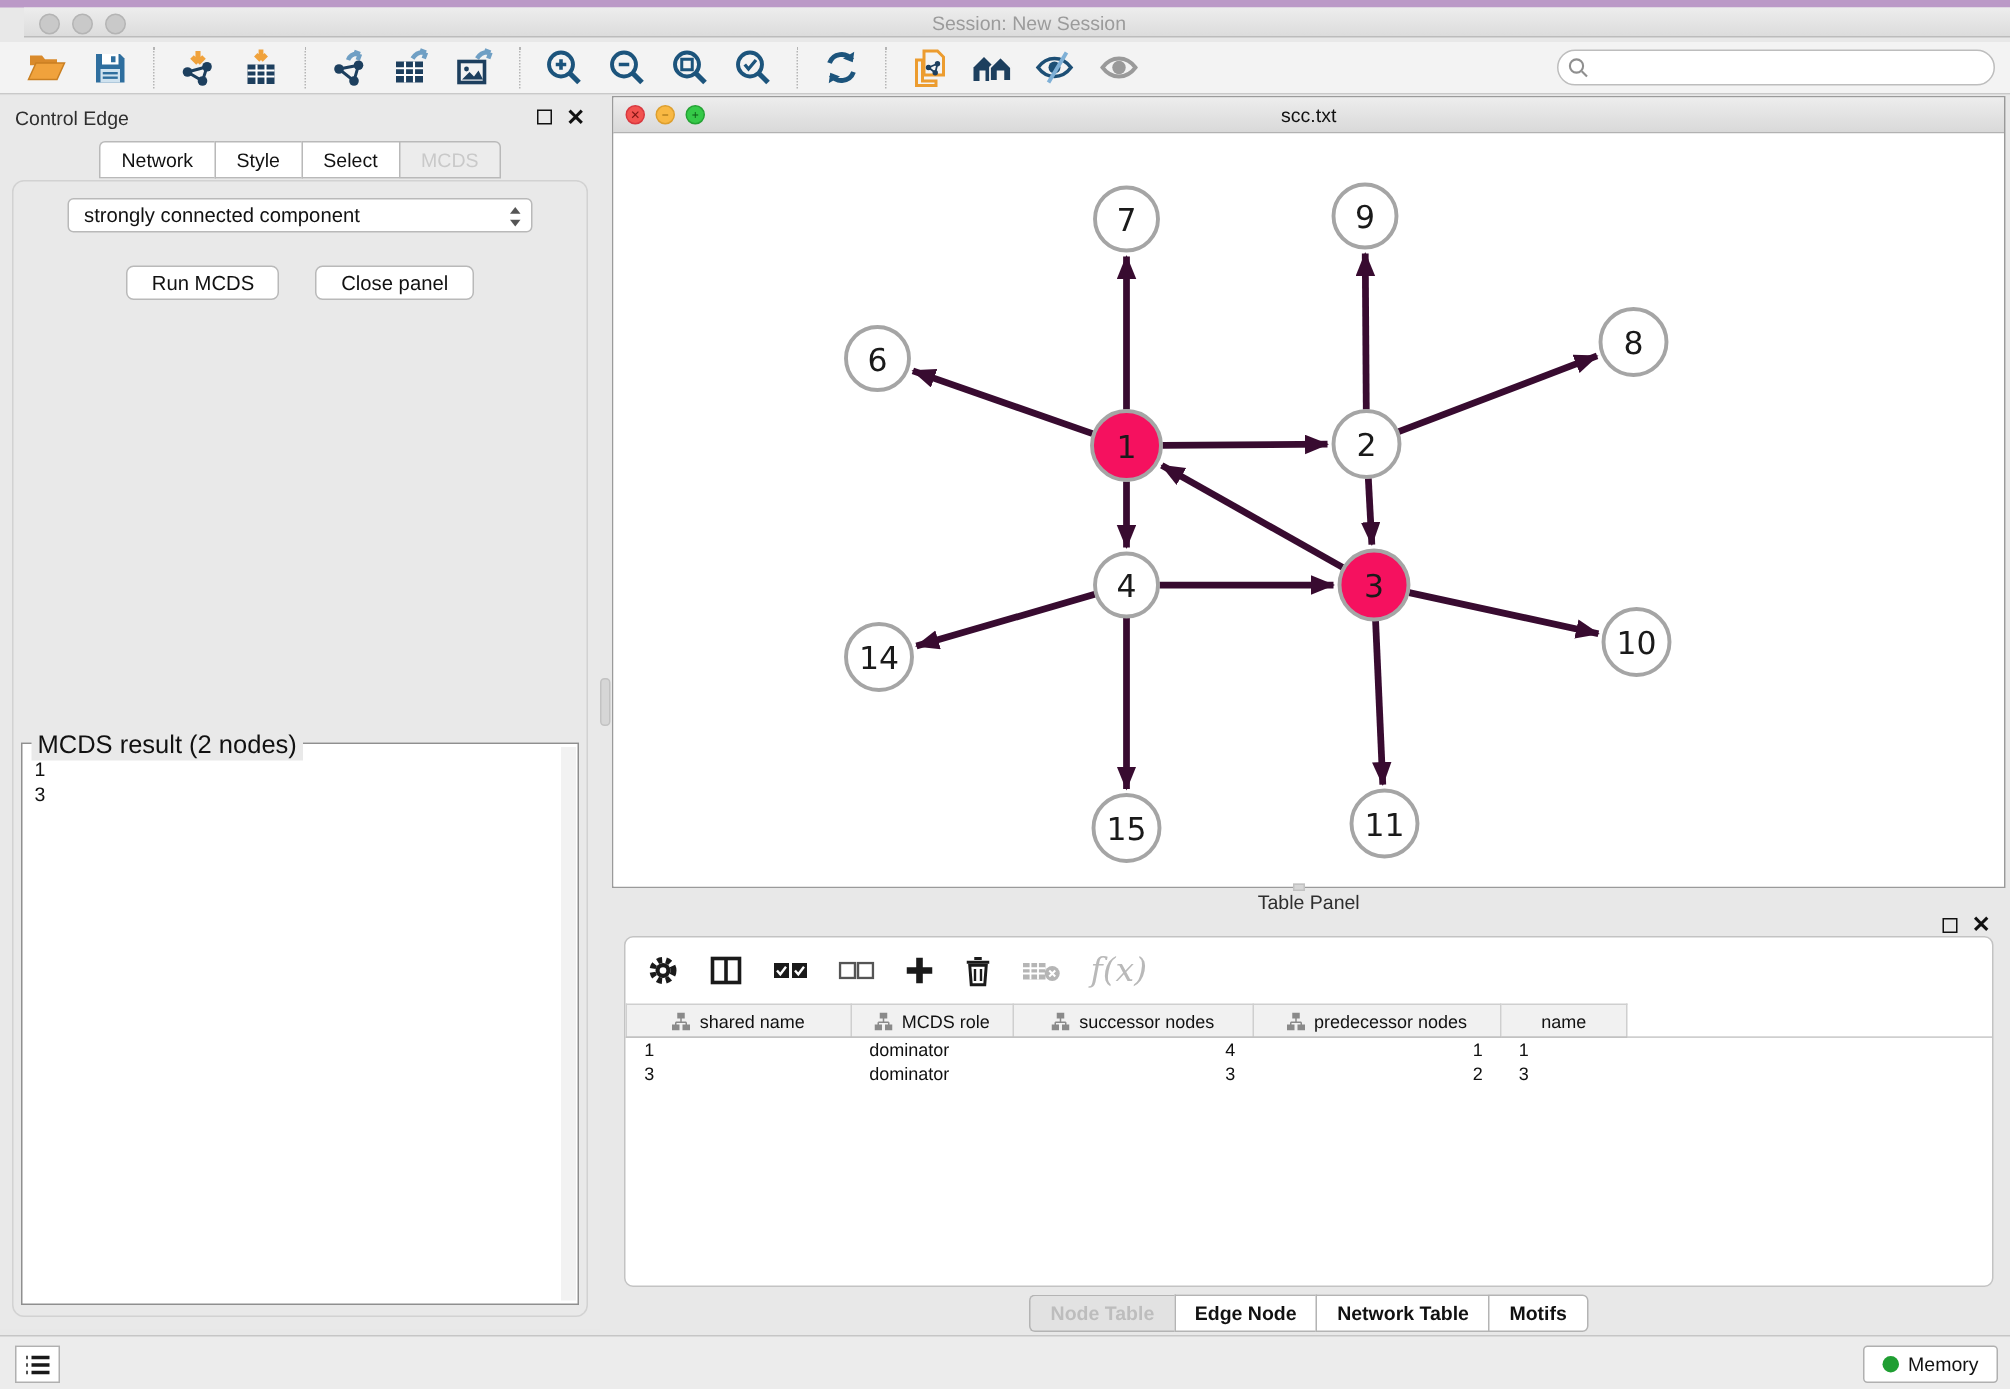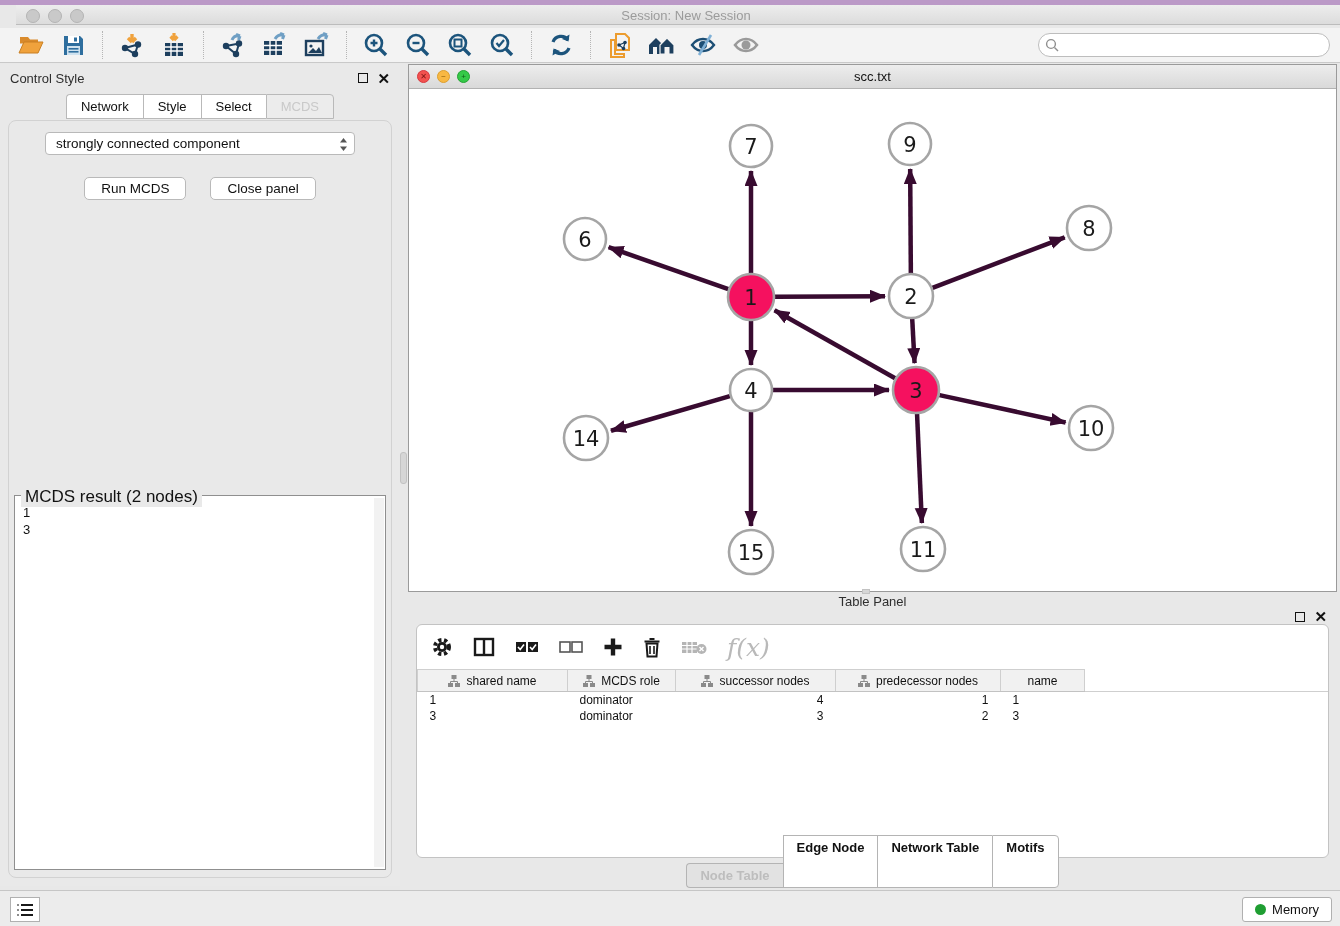--- a/index.html
+++ b/index.html
@@ -79,36 +79,36 @@
   .hdivider-handle { position:absolute; left:862px; top:589px; width:8px; height:5px;
     background:#d6d6d6; border:1px solid #c2c2c2; }
 
   
   .table-panel { position:absolute; left:408px; top:594px; width:929px; height:296px; background:#e8e8e8; }
   .tp-head { height:28px; display:flex; align-items:center; padding:0 10px;flex-direction:column; }
   .tp-container { position:absolute; left:8px; top:30px; right:8px; height:234px; background:#fff;
     border:1px solid #c3c3c3; border-radius:6px; overflow:hidden; }
   .tp-toolbar { height:44px; display:flex; align-items:center; padding:0 14px; gap:20px; }
   .tp-tool { display:flex; align-items:center; justify-content:center; }
-  .fx-label { font-family:"DejaVu Serif", serif; font-style:italic; font-size:25px; color:#b9b9b9; }
+  .fx-label { font-family:"DejaVu Serif", serif; font-style:italic; font-size:22px; color:#b9b9b9; }
 
   table.node-table { border-collapse:collapse; table-layout:fixed; width:100%; }
   .node-table th { height:22px; background:#f1f1f1; border:1px solid #cfcfcf; border-bottom:1px solid #c2c2c2;
     font-size:12px; font-weight:normal; color:#111; }
   .node-table th .th-inner { display:flex; align-items:center; justify-content:center; gap:6px; }
   .node-table th.filler { background:#fff; border:none; border-bottom:1px solid #cfcfcf; }
   .node-table td { height:16px; font-size:12px; color:#111; padding:0 12px; white-space:nowrap; }
   td.al { text-align:left; } td.ar { text-align:right; }
 
   .tp-tabs { position:absolute; left:0; bottom:2px; width:100%; display:flex; justify-content:center; }
   .tp-tab { font-size:13px; font-weight:bold; padding:4px 13px; background:#fff;
     border:1px solid #b4b4b4; border-right:none; color:#111; }
   .tp-tab:first-child { border-radius:4px 0 0 4px; }
   .tp-tab.last { border-right:1px solid #b4b4b4; border-radius:0 4px 4px 0; }
-  .tp-tab.active { background:#e2e2e2; color:#bdbdbd;margin-top:28px; }
+  .tp-tab.active { background:#e2e2e2; color:#bdbdbd; }
 
   
   .statusbar { position:absolute; left:0; bottom:0; width:100%; height:36px; background:#ececec;
     border-top:1px solid #c6c6c6; }
   .list-btn { position:absolute; left:10px; top:6px; width:30px; height:25px; background:#fff;
     border:1px solid #b0b0b0; display:flex; align-items:center; justify-content:center; }
   .memory-btn { position:absolute; right:8px; top:6px; height:25px; background:#fff;
     border:1px solid #b0b0b0; border-radius:3px; display:flex; align-items:center; gap:6px;
     padding:0 12px; font-size:13px; color:#111;text-align:center; }
   .mem-dot { width:11px; height:11px; border-radius:50%; background:#1f9e32; }
@@ -259,21 +259,21 @@
     <svg width="14" height="14" viewBox="0 0 14 14">
       <circle cx="6" cy="6" r="4.4" fill="none" stroke="#8f8f8f" stroke-width="1.4"></circle>
       <path d="M9.5 9.5 L13 13" stroke="#8f8f8f" stroke-width="1.4"></path>
     </svg>
     <input class="search-input" value="" style="">
   </div>
 </div>
 
 <div class="control-panel">
   <div class="panel-head">
-    <span class="ph-title">Control Style</span>
+    <span class="ph-title">Control Edge</span>
     <span class="ph-icons">
       <span class="ic-restore"></span>
       <span class="ic-close">✕</span>
     </span>
   </div>
   <div class="cp-tabs">
     <span class="cp-tab">Network</span>
     <span class="cp-tab">Style</span>
     <span class="cp-tab">Select</span>
     <span class="cp-tab last active">MCDS</span>

